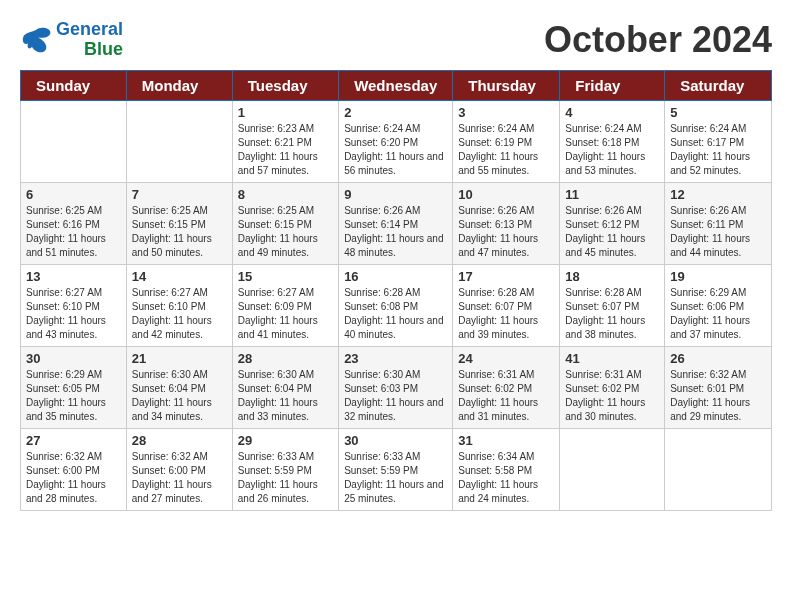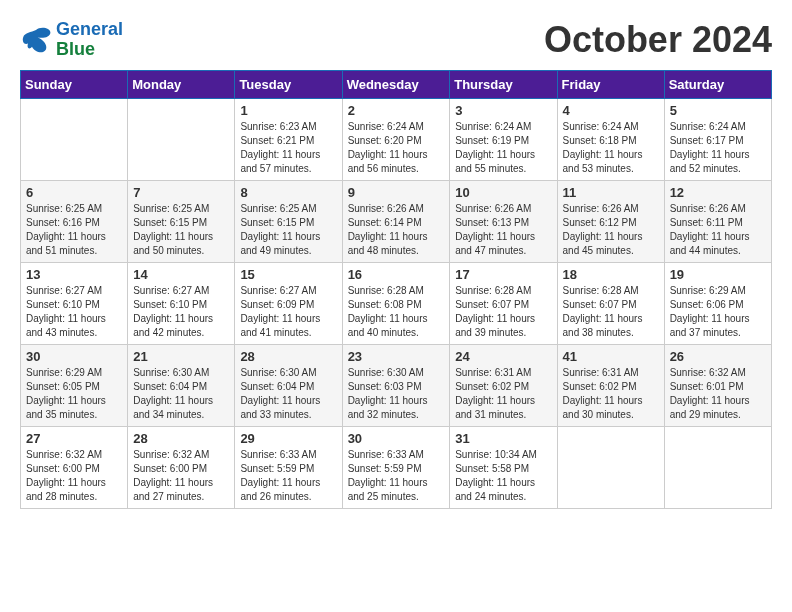--- a/index.html
+++ b/index.html
@@ -19,20 +19,21 @@
     .logo {
       display: flex;
       align-items: center;
       gap: 4px;
     }
     .logo-text {
       font-size: 18px;
       font-weight: bold;
       color: #333;
       line-height: 1.1;
+      text-align: right;
     }
     .logo-text span {
       color: #1a6bb5;
     }
     .logo-bird {
       width: 32px;
       height: 28px;
     }
     .title-block {
       text-align: left;
@@ -46,25 +47,25 @@
     .subtitle {
       font-size: 15px;
       color: #555;
     }
     .calendar {
       width: 100%;
       border-collapse: collapse;
       font-size: 11px;
     }
     .calendar th {
-      background-color: #4c1d95;
+      background-color: #7f1d1d;
       color: #fff;
-      padding: 6px 4px;
+      padding: 6px 15px;
       text-align: left;
-      font-size: 13px;
+      font-size: 15px;
       font-weight: bold;
       border: 1px solid #1a6bb5;
     }
     .calendar td {
       vertical-align: top;
       padding: 4px 5px;
       border: 1px solid #ccc;
       width: 108px;
       min-height: 80px;
       color: #333;
@@ -304,21 +305,21 @@
 Daylight: 11 hours and 26 minutes.</div>
         </td>
         <td>
           <div class="day-num">30</div>
           <div class="day-info" style="white-space: pre-line;">Sunrise: 6:33 AM
 Sunset: 5:59 PM
 Daylight: 11 hours and 25 minutes.</div>
         </td>
         <td>
           <div class="day-num">31</div>
-          <div class="day-info" style="white-space: pre-line;">Sunrise: 10:34 AM
+          <div class="day-info" style="white-space: pre-line;">Sunrise: 6:34 AM
 Sunset: 5:58 PM
 Daylight: 11 hours and 24 minutes.</div>
         </td>
         <td class="empty-cell"></td>
         <td class="empty-cell"></td>
       </tr>
     </tbody>
 </table>
 
 </body></html>

